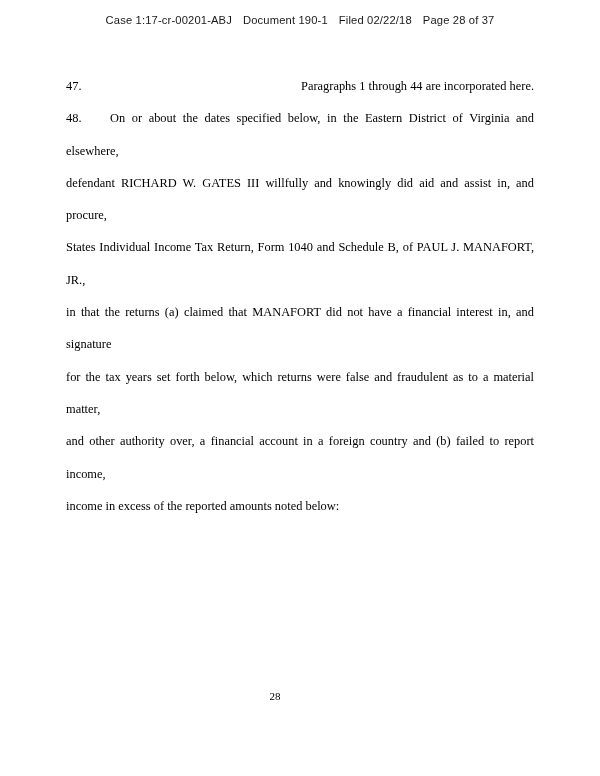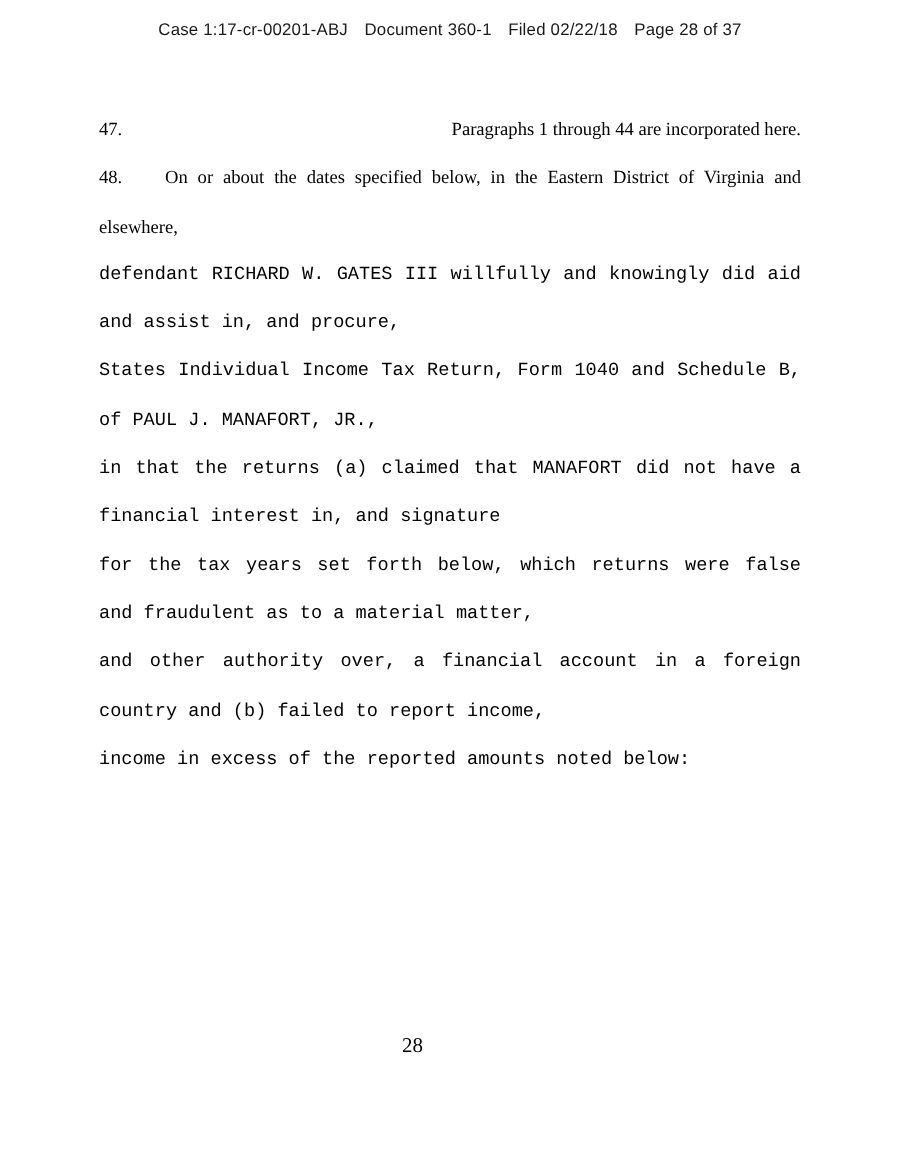--- a/index.html
+++ b/index.html
@@ -71,37 +71,37 @@
   .para .num {
     position: absolute;
     left: 0;
     top: 0;
   }
   .para .ptext {
     display: block;
     text-indent: 44px;
   }
   .para.nojust .ptext { text-align: right; }
-  .para .ptext.cont { text-indent: 0; font-family: Liberation Mono, monospace; }
+  .para .ptext.cont { text-indent: 0; }
 
   
   .page-number {
     position: absolute;
     left: 0;
     top: 690px;
     width: 550px;
     text-align: center;
-    font-size: 14px;
+    font-size: 11px;
   }
 </style>
 </head>
 <body>
 
 <div class="ecf-header">
-  <span>Case 1:17-cr-00201-ABJ</span><span>Document 360-1</span><span>Filed 02/22/18</span><span>Page 28 of 37</span>
+  <span>Case 1:17-cr-00201-ABJ</span><span>Document 190-1</span><span>Filed 02/22/18</span><span>Page 28 of 37</span>
 </div>
 
 <div class="page">
   <div class="content">
 
 
     <div class="para nojust" style="margin-top:6px;">
       <span class="num">47.</span>
       <span class="ptext">Paragraphs 1 through 44 are incorporated here.</span>
     </div>

